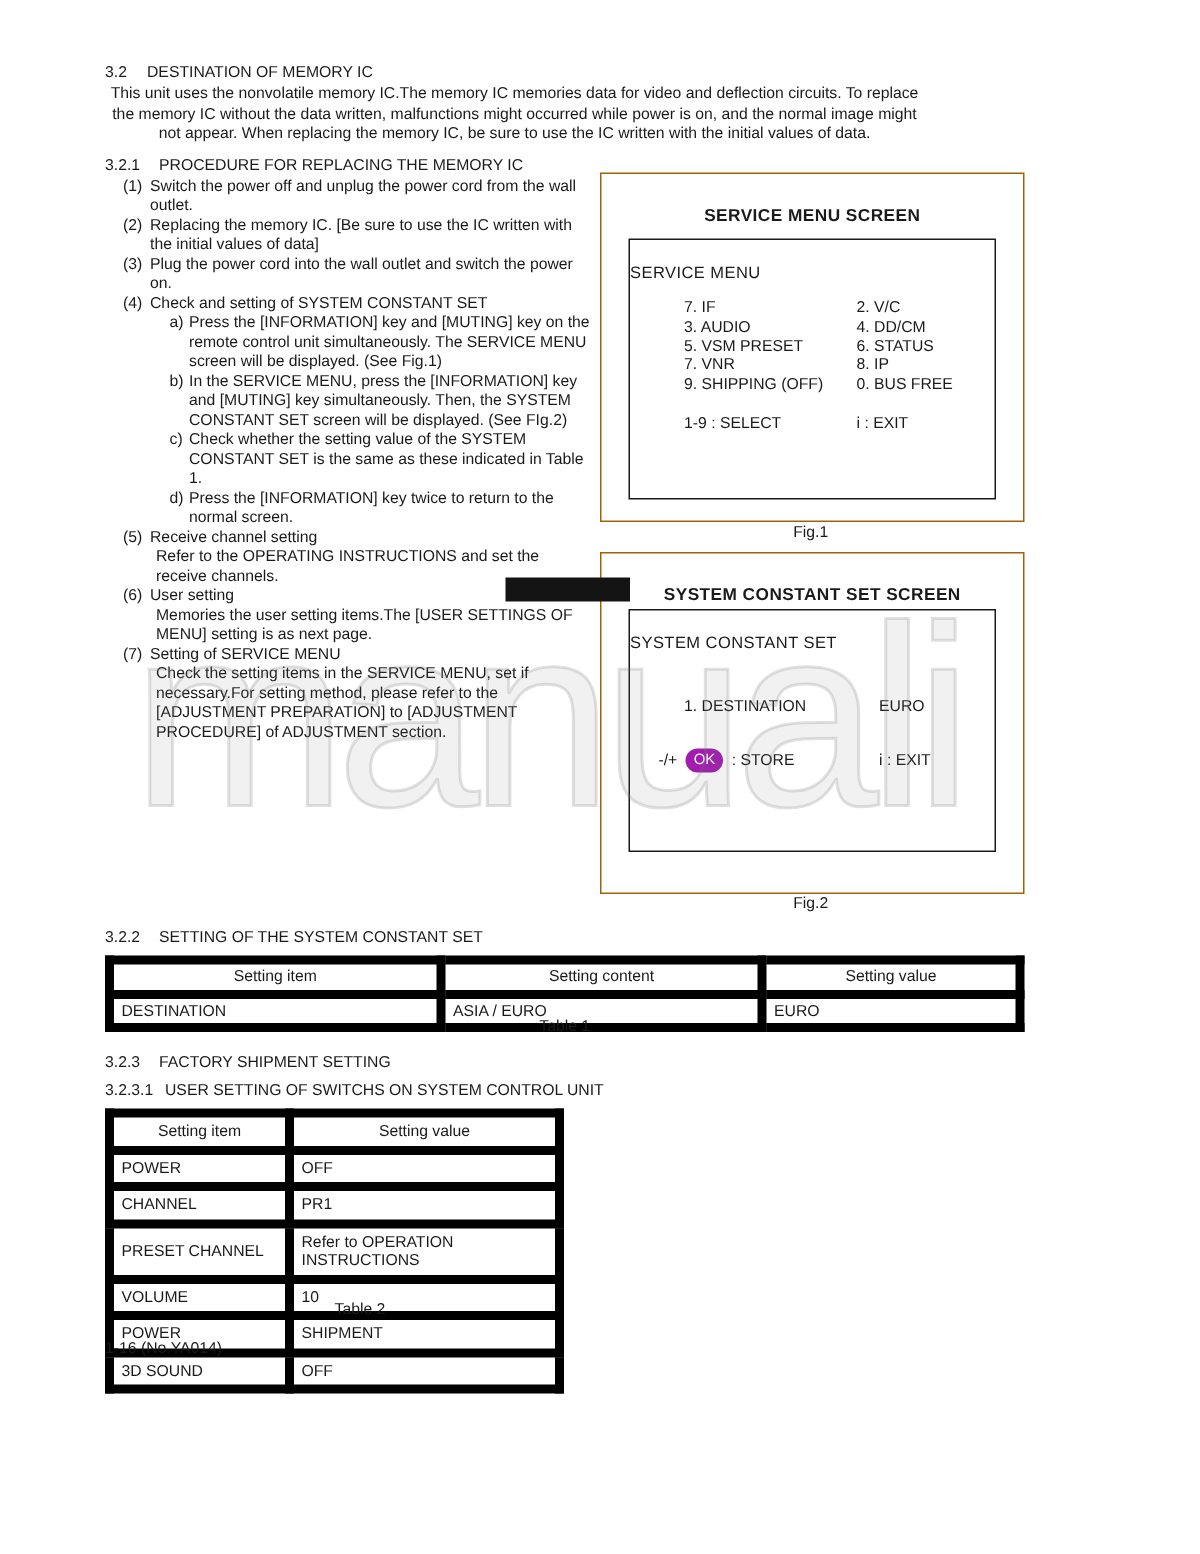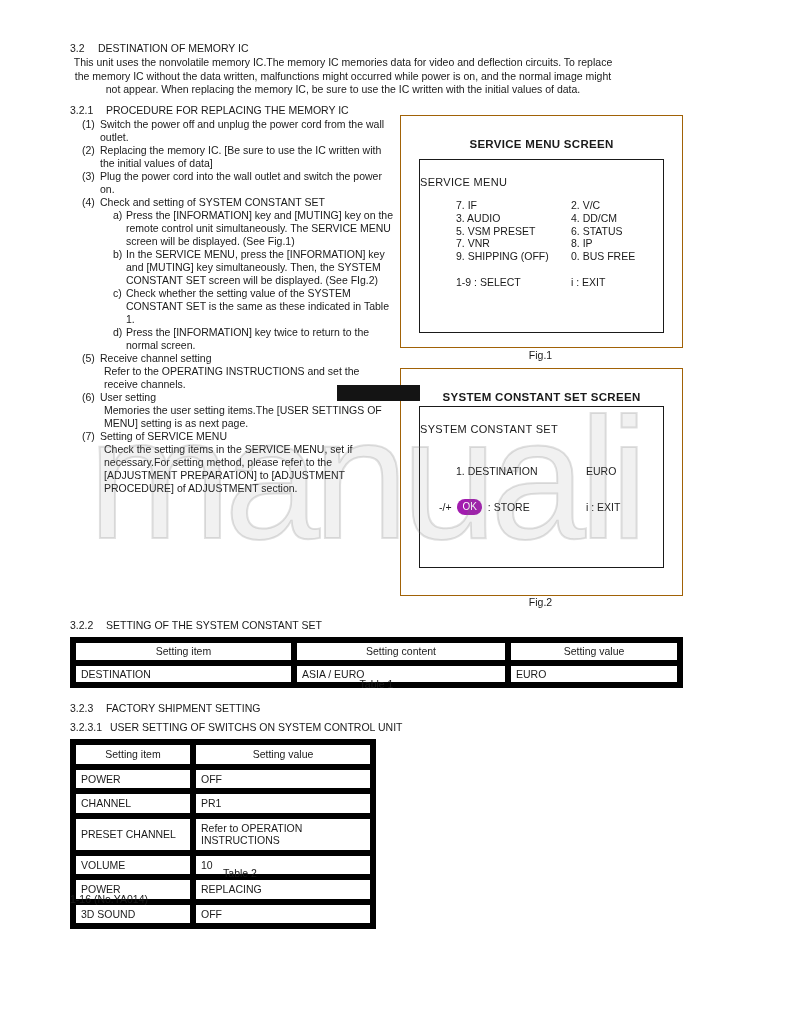--- a/index.html
+++ b/index.html
@@ -234,21 +234,21 @@
     <tr>
       <td>PRESET CHANNEL</td>
       <td>Refer to OPERATION INSTRUCTIONS</td>
     </tr>
     <tr>
       <td>VOLUME</td>
       <td>10</td>
     </tr>
     <tr>
       <td>POWER</td>
-      <td>REPLACING</td>
+      <td>SHIPMENT</td>
     </tr>
     <tr>
       <td>3D SOUND</td>
       <td>OFF</td>
     </tr>
   </tbody>
     </table>
   <div class="tabcap" id="t2cap">Table 2</div>
 
   <div class="footer">1-16 (No.YA014)</div>

